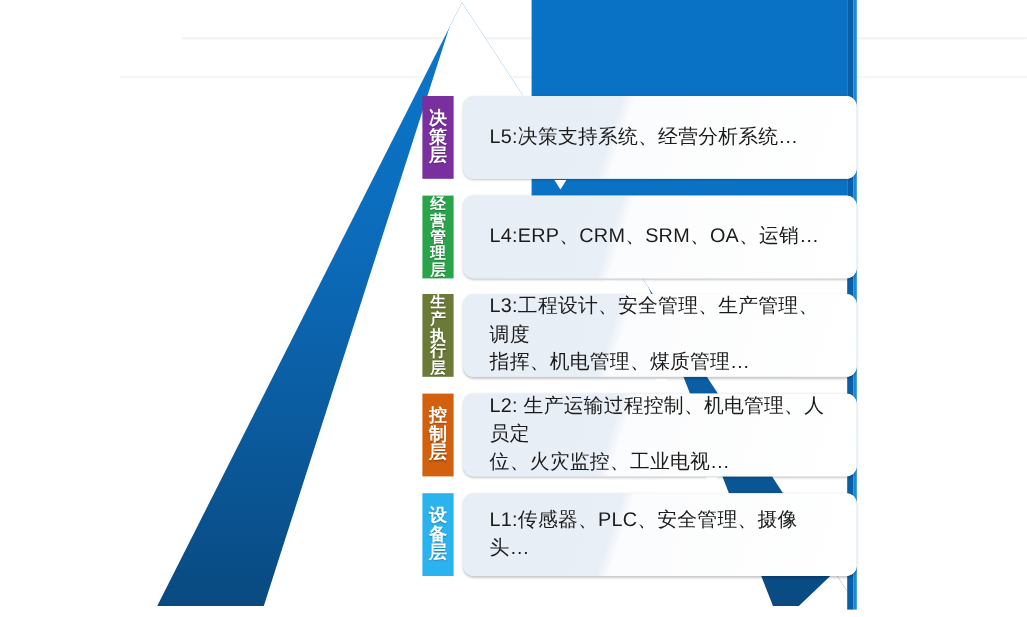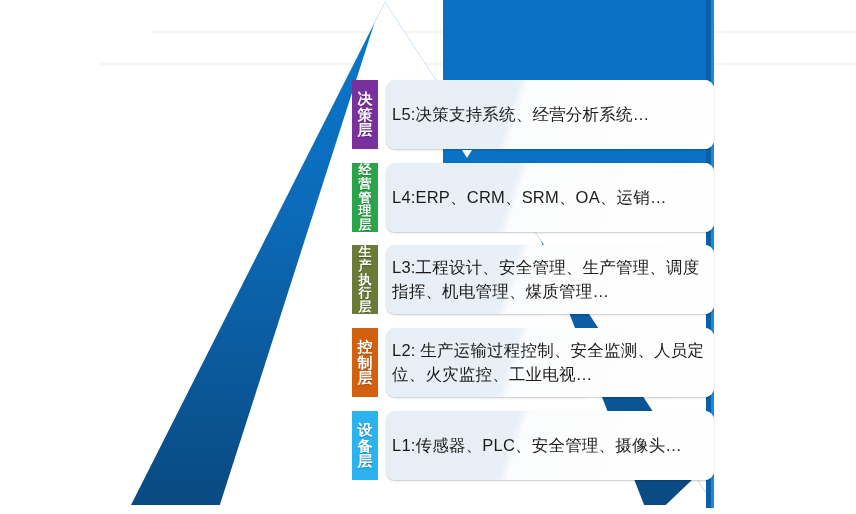--- a/index.html
+++ b/index.html
@@ -58,21 +58,21 @@
     background:#eef2f8;
     box-shadow:0 1px 2px rgba(0,0,0,.22);
     display:flex;align-items:center;
   }
   .card::before{
     content:"";position:absolute;inset:0;
     background:linear-gradient(108deg,#e8eef6 0%,#e9eff7 38%,#fbfcfd 41%,#ffffff 100%);
   }
   .card-text{
     position:relative;z-index:2;
-    padding:0 6px;
+    padding:0 22px;
     color:#1b1b1b;
     font-size:16.5px;
     line-height:1.42;
     white-space:pre-line;
     letter-spacing:.2px;
   }
 
   
   .marker{
     position:absolute;width:0;height:0;z-index:6;
@@ -217,21 +217,21 @@
     </div>
     <div class="marker" style="left:546px;top:316px;"></div>
 
     <div class="row" style="left:352px;top:328px;width:362px;height:69px;">
       <div class="tag" style="background:#d2600f;">
         <span>控</span>
         <span>制</span>
         <span>层</span>
       </div>
       <div class="card">
-        <div class="card-text">L2: 生产运输过程控制、安全监测、人员定
+        <div class="card-text">L2: 生产运输过程控制、机电管理、人员定
 位、火灾监控、工业电视…</div>
       </div>
     </div>
     <div class="marker" style="left:588px;top:398px;"></div>
 
     <div class="row" style="left:352px;top:411px;width:362px;height:69px;">
       <div class="tag" style="background:#2bb3ef;">
         <span>设</span>
         <span>备</span>
         <span>层</span>

